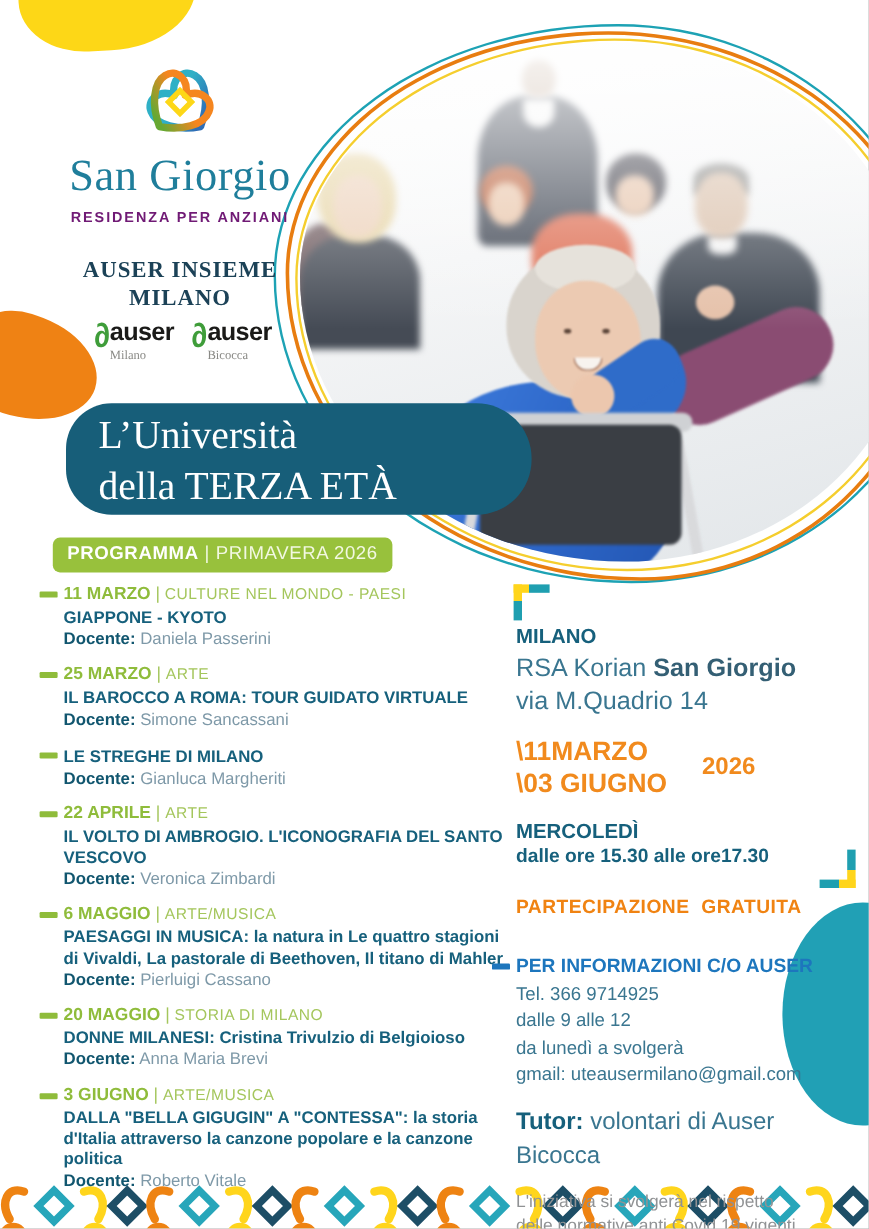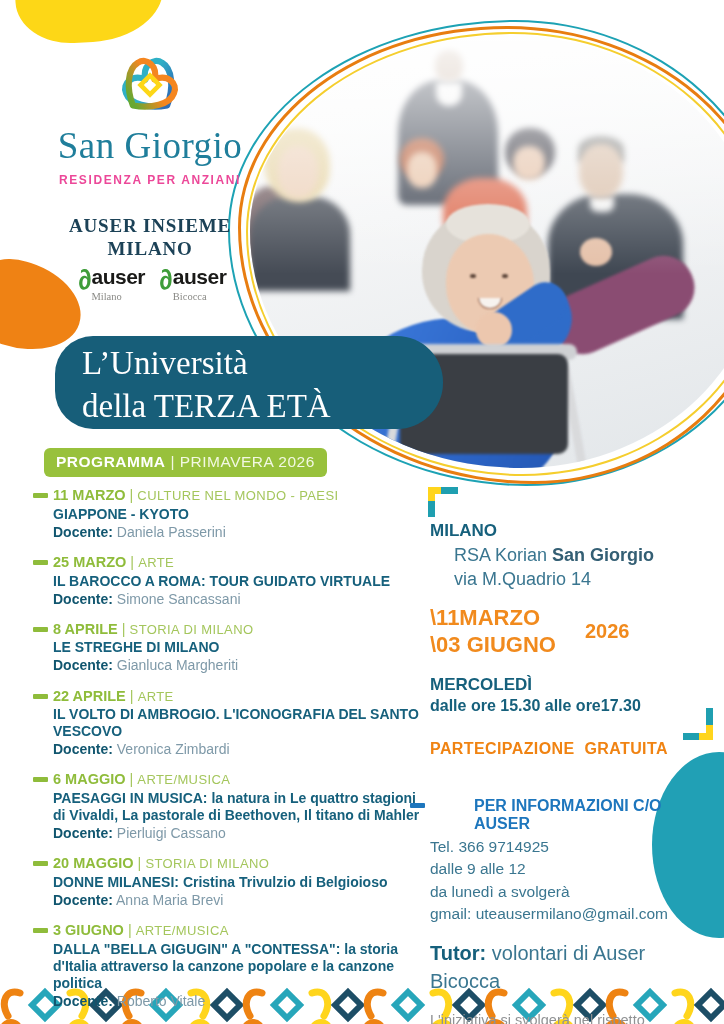--- a/index.html
+++ b/index.html
@@ -60,21 +60,21 @@
   .ph-fist{left:226px;top:276px;width:36px;height:36px;background:#ecc7ae;border-radius:50%;}
   .ph-chair-top{left:142px;top:308px;width:185px;height:16px;background:#cfd1d4;border-radius:10px;}
   .ph-chair{left:150px;top:318px;width:168px;height:100px;background:#3a3e44;border-radius:10px;}
   .ph-leg{width:9px;height:135px;background:#d9dadc;top:330px;}
   .ph-leg.l{left:138px;transform:rotate(10deg);} .ph-leg.r{left:322px;transform:rotate(-10deg);}
   .ph-wash{left:0;top:0;width:100%;height:55%;background:linear-gradient(180deg,rgba(255,255,255,0.85),rgba(255,255,255,0));}
 
   
   .brand{position:absolute;left:20px;top:50px;width:260px;text-align:center;z-index:3;}
   .brand-name{font-family:"Liberation Serif",serif;font-size:37px;color:#1f7e9b;letter-spacing:0.5px;margin-top:0px;}
-  .brand-tagline{font-size:12px;font-weight:bold;color:#ec4899;letter-spacing:1.6px;margin-top:6px;}
+  .brand-tagline{font-size:12px;font-weight:bold;color:#701a75;letter-spacing:1.6px;margin-top:6px;}
 
   .partner{position:absolute;left:30px;top:214px;width:240px;text-align:center;z-index:3;
        font-family:"Liberation Serif",serif;font-weight:bold;font-size:19px;color:#1c4257;
        letter-spacing:0.8px;line-height:1.22;}
 
   .auser-row{position:absolute;left:42px;top:266px;width:220px;display:flex;justify-content:center;gap:14px;z-index:3;}
   .auser-logo{display:flex;align-items:flex-start;}
   .auser-swirl{color:#3f9d3a;font-size:28px;font-weight:bold;line-height:1;transform:rotate(-8deg);}
   .auser-word{font-size:21px;font-weight:bold;color:#1a1a18;letter-spacing:-0.5px;line-height:1;}
   .auser-sub{font-family:"Liberation Serif",serif;font-size:10.5px;color:#8a8a86;margin-top:3px;}
@@ -110,31 +110,31 @@
   .bracket-open::after{content:"";position:absolute;top:0;left:0;width:7px;height:30px;
        background:linear-gradient(180deg,#ffd51c 0 46%,#1f9fb0 46%);}
   .bracket-close{position:absolute;left:683px;top:708px;width:30px;height:32px;z-index:6;}
   .bracket-close::before{content:"";position:absolute;bottom:0;right:0;width:30px;height:7px;
        background:linear-gradient(90deg,#1f9fb0 0 55%,#ffd51c 55%);}
   .bracket-close::after{content:"";position:absolute;top:0;right:0;width:7px;height:32px;
        background:linear-gradient(180deg,#1f9fb0 0 52%,#ffd51c 52%);}
 
   .rightcol{position:absolute;left:430px;top:520px;width:280px;z-index:6;}
   .venue-city{font-size:17px;font-weight:bold;color:#16607c;line-height:1.35;}
-  .venue-line{font-size:18px;color:#3a7690;line-height:1.35;margin-left:24px;}
+  .venue-line{font-size:21px;color:#3a7690;line-height:1.35;}
   .venue-line b{color:#345f74;}
   .dates{position:relative;margin-top:12px;font-size:22px;font-weight:bold;color:#f18a1d;line-height:1.24;}
   .year{position:absolute;left:155px;top:15px;font-size:20px;}
   .dayblock{margin-top:16px;}
   .venue-day{font-size:17px;font-weight:bold;color:#16607c;line-height:1.3;}
   .venue-hours{font-size:16px;font-weight:bold;color:#16607c;line-height:1.3;}
   .free{margin-top:23px;font-size:16px;font-weight:bold;color:#f08312;letter-spacing:0.4px;word-spacing:5px;}
 
   .info{position:absolute;left:410px;top:797px;width:300px;z-index:6;}
-  .info-headrow{display:flex;gap:44px;}
+  .info-headrow{display:flex;}
   .dash-blue{flex:none;width:15px;height:5px;border-radius:1px;background:#1d76bd;margin:6px 5px 0 0;}
   .info-heading{font-size:16px;font-weight:bold;color:#1d76bd;}
   .info-lines{margin:3px 0 0 20px;font-size:15.5px;color:#3a7690;line-height:1.45;}
   .tutor{margin:13px 0 0 20px;font-size:20px;line-height:1.4;}
   .tutor-label{font-weight:bold;color:#16607c;}
   .tutor-val{color:#3a7690;}
   .note{margin:15px 0 0 20px;font-size:14.5px;color:#909294;line-height:1.4;}
 
   
   .border-strip{position:absolute;left:0;bottom:0;width:724px;height:38px;z-index:4;overflow:hidden;}
@@ -259,21 +259,20 @@
       <div class="prog-text">
         <div class="prog-head"><span class="prog-date">25 MARZO</span><span class="prog-sep"> | </span><span class="prog-cat">ARTE</span></div>
         <div class="prog-title">IL BAROCCO A ROMA: TOUR GUIDATO VIRTUALE</div>
         <div class="prog-doc"><span class="doc-label">Docente:</span> <span class="doc-name">Simone Sancassani</span></div>
       </div>
     </div>
 
     <div class="prog-item">
       <span class="dash"></span>
       <div class="prog-text">
-        <div class="prog-head"><span class="prog-date">8 APRILE</span><span class="prog-sep"> | </span><span class="prog-cat">STORIA DI MILANO</span></div>
         <div class="prog-title">LE STREGHE DI MILANO</div>
         <div class="prog-doc"><span class="doc-label">Docente:</span> <span class="doc-name">Gianluca Margheriti</span></div>
       </div>
     </div>
 
     <div class="prog-item">
       <span class="dash"></span>
       <div class="prog-text">
         <div class="prog-head"><span class="prog-date">22 APRILE</span><span class="prog-sep"> | </span><span class="prog-cat">ARTE</span></div>
         <div class="prog-title">IL VOLTO DI AMBROGIO. L'ICONOGRAFIA DEL SANTO VESCOVO</div>

